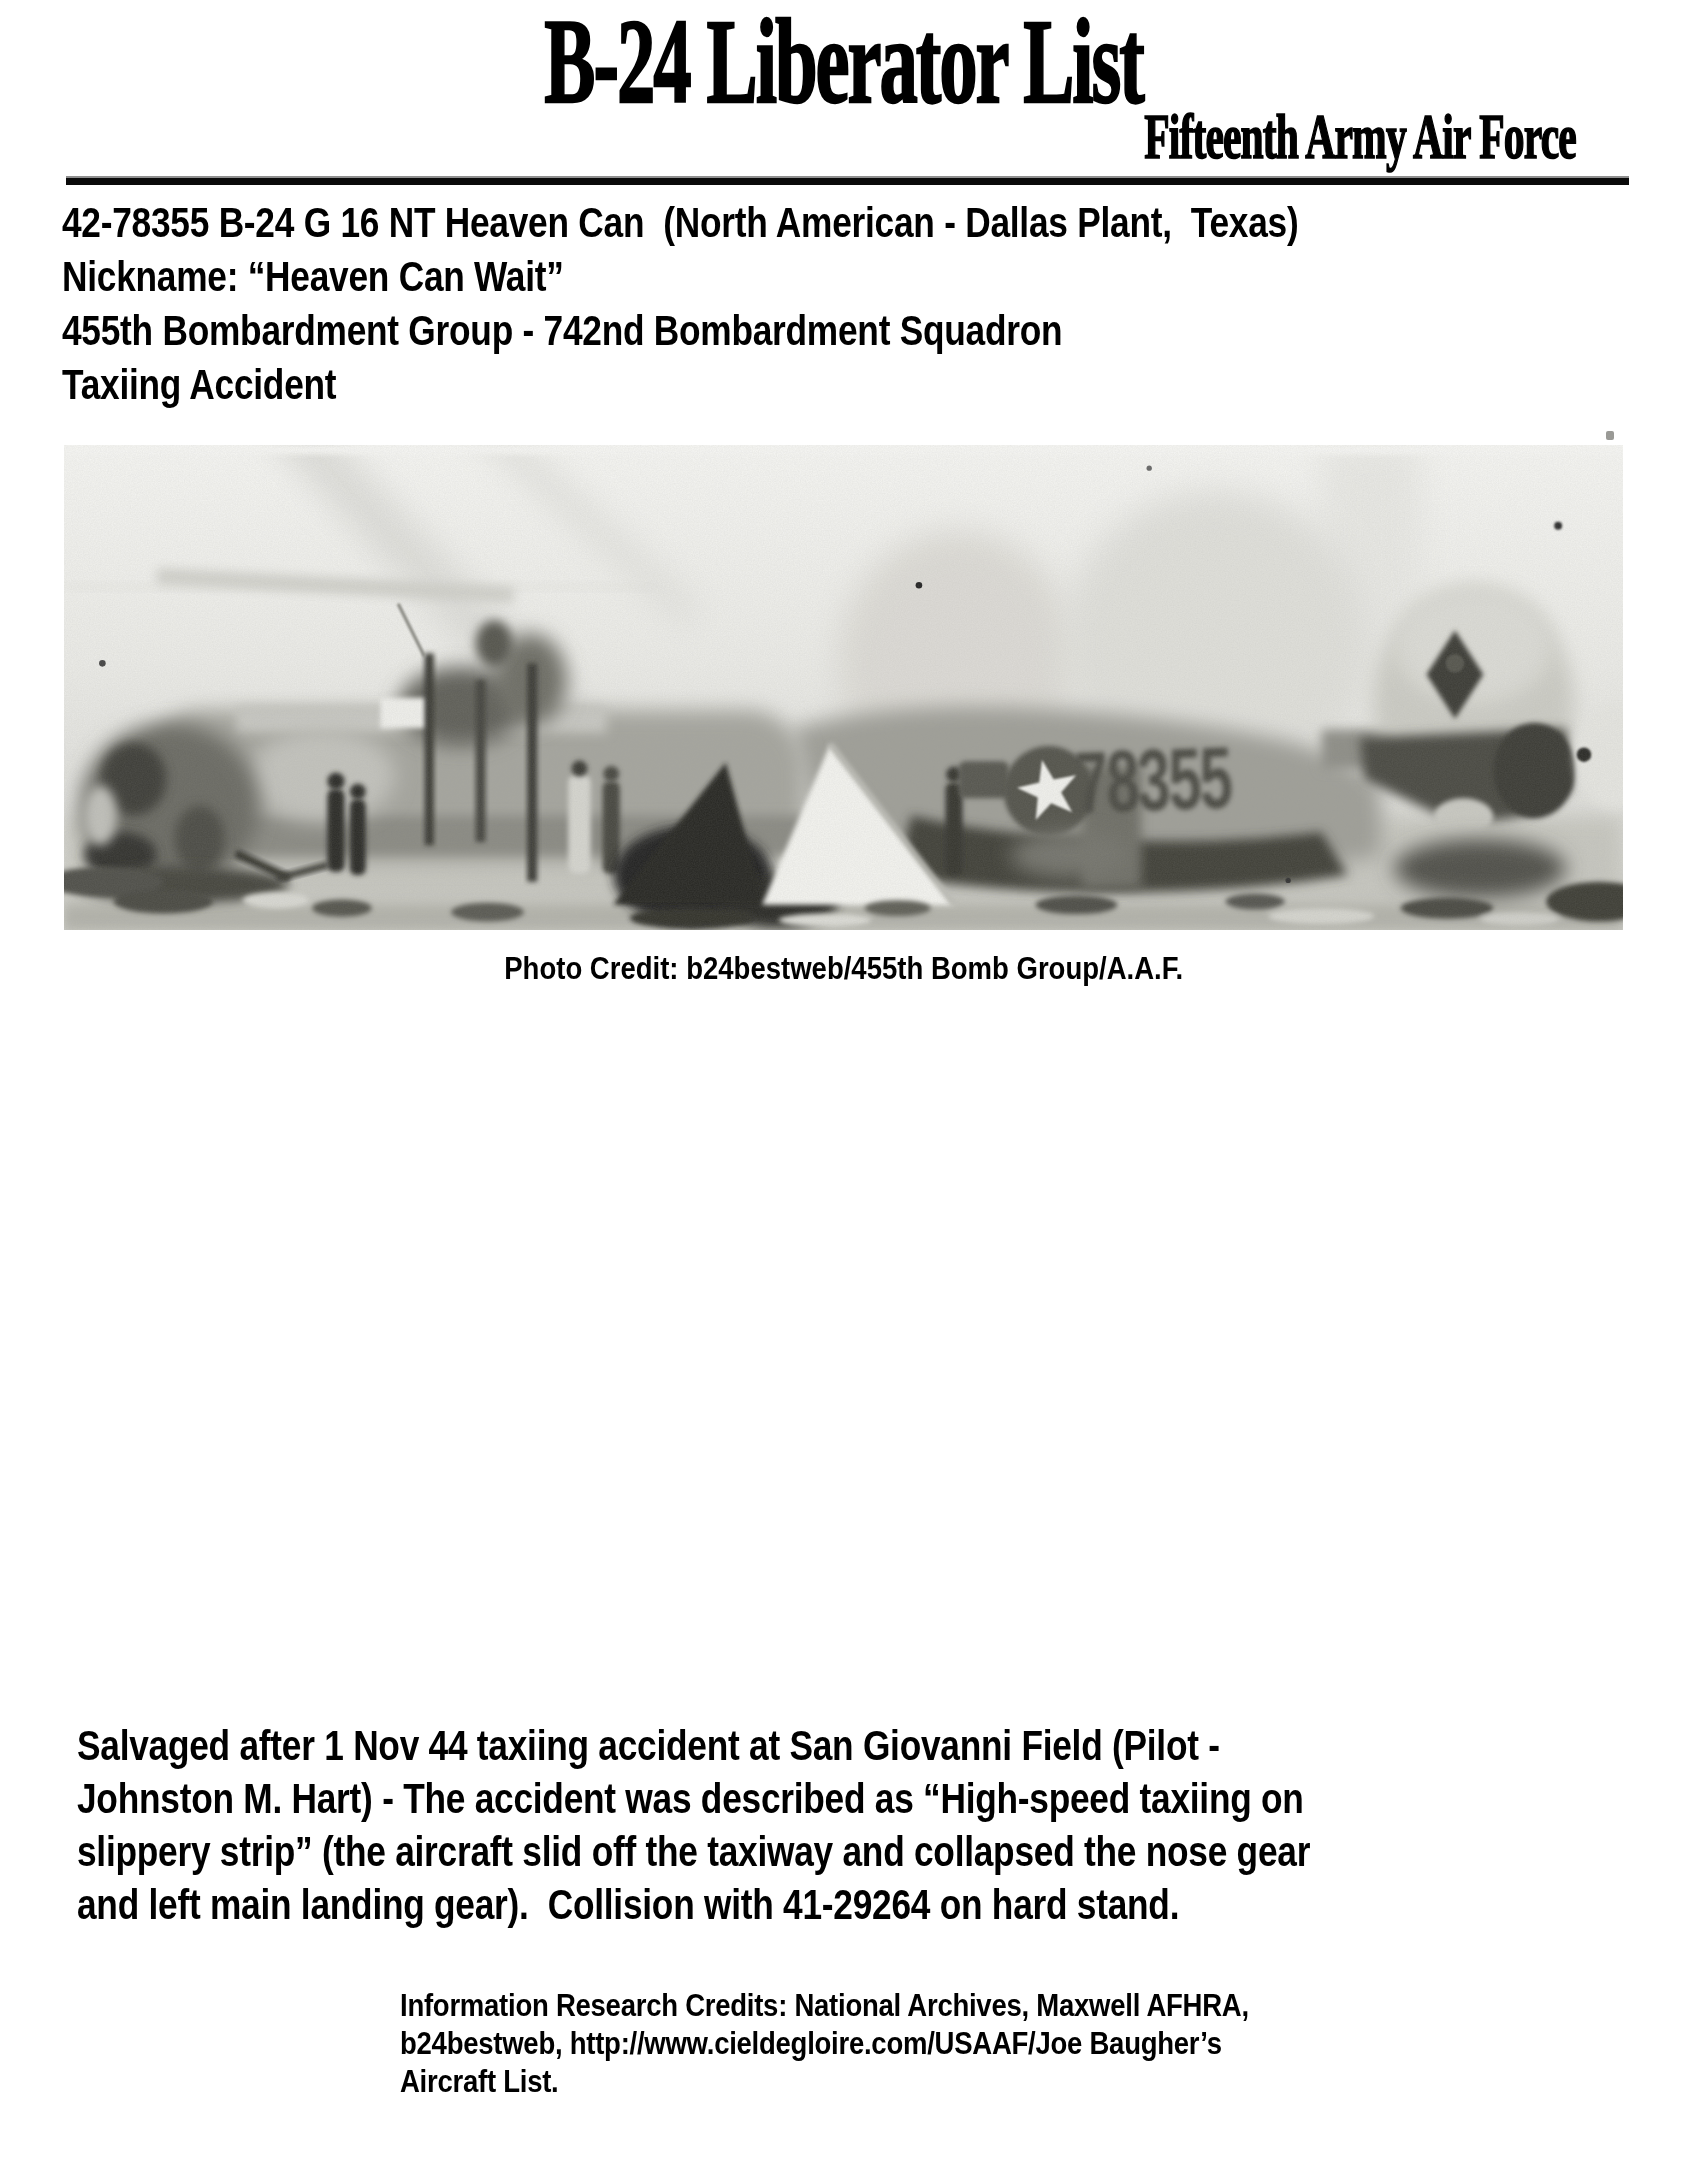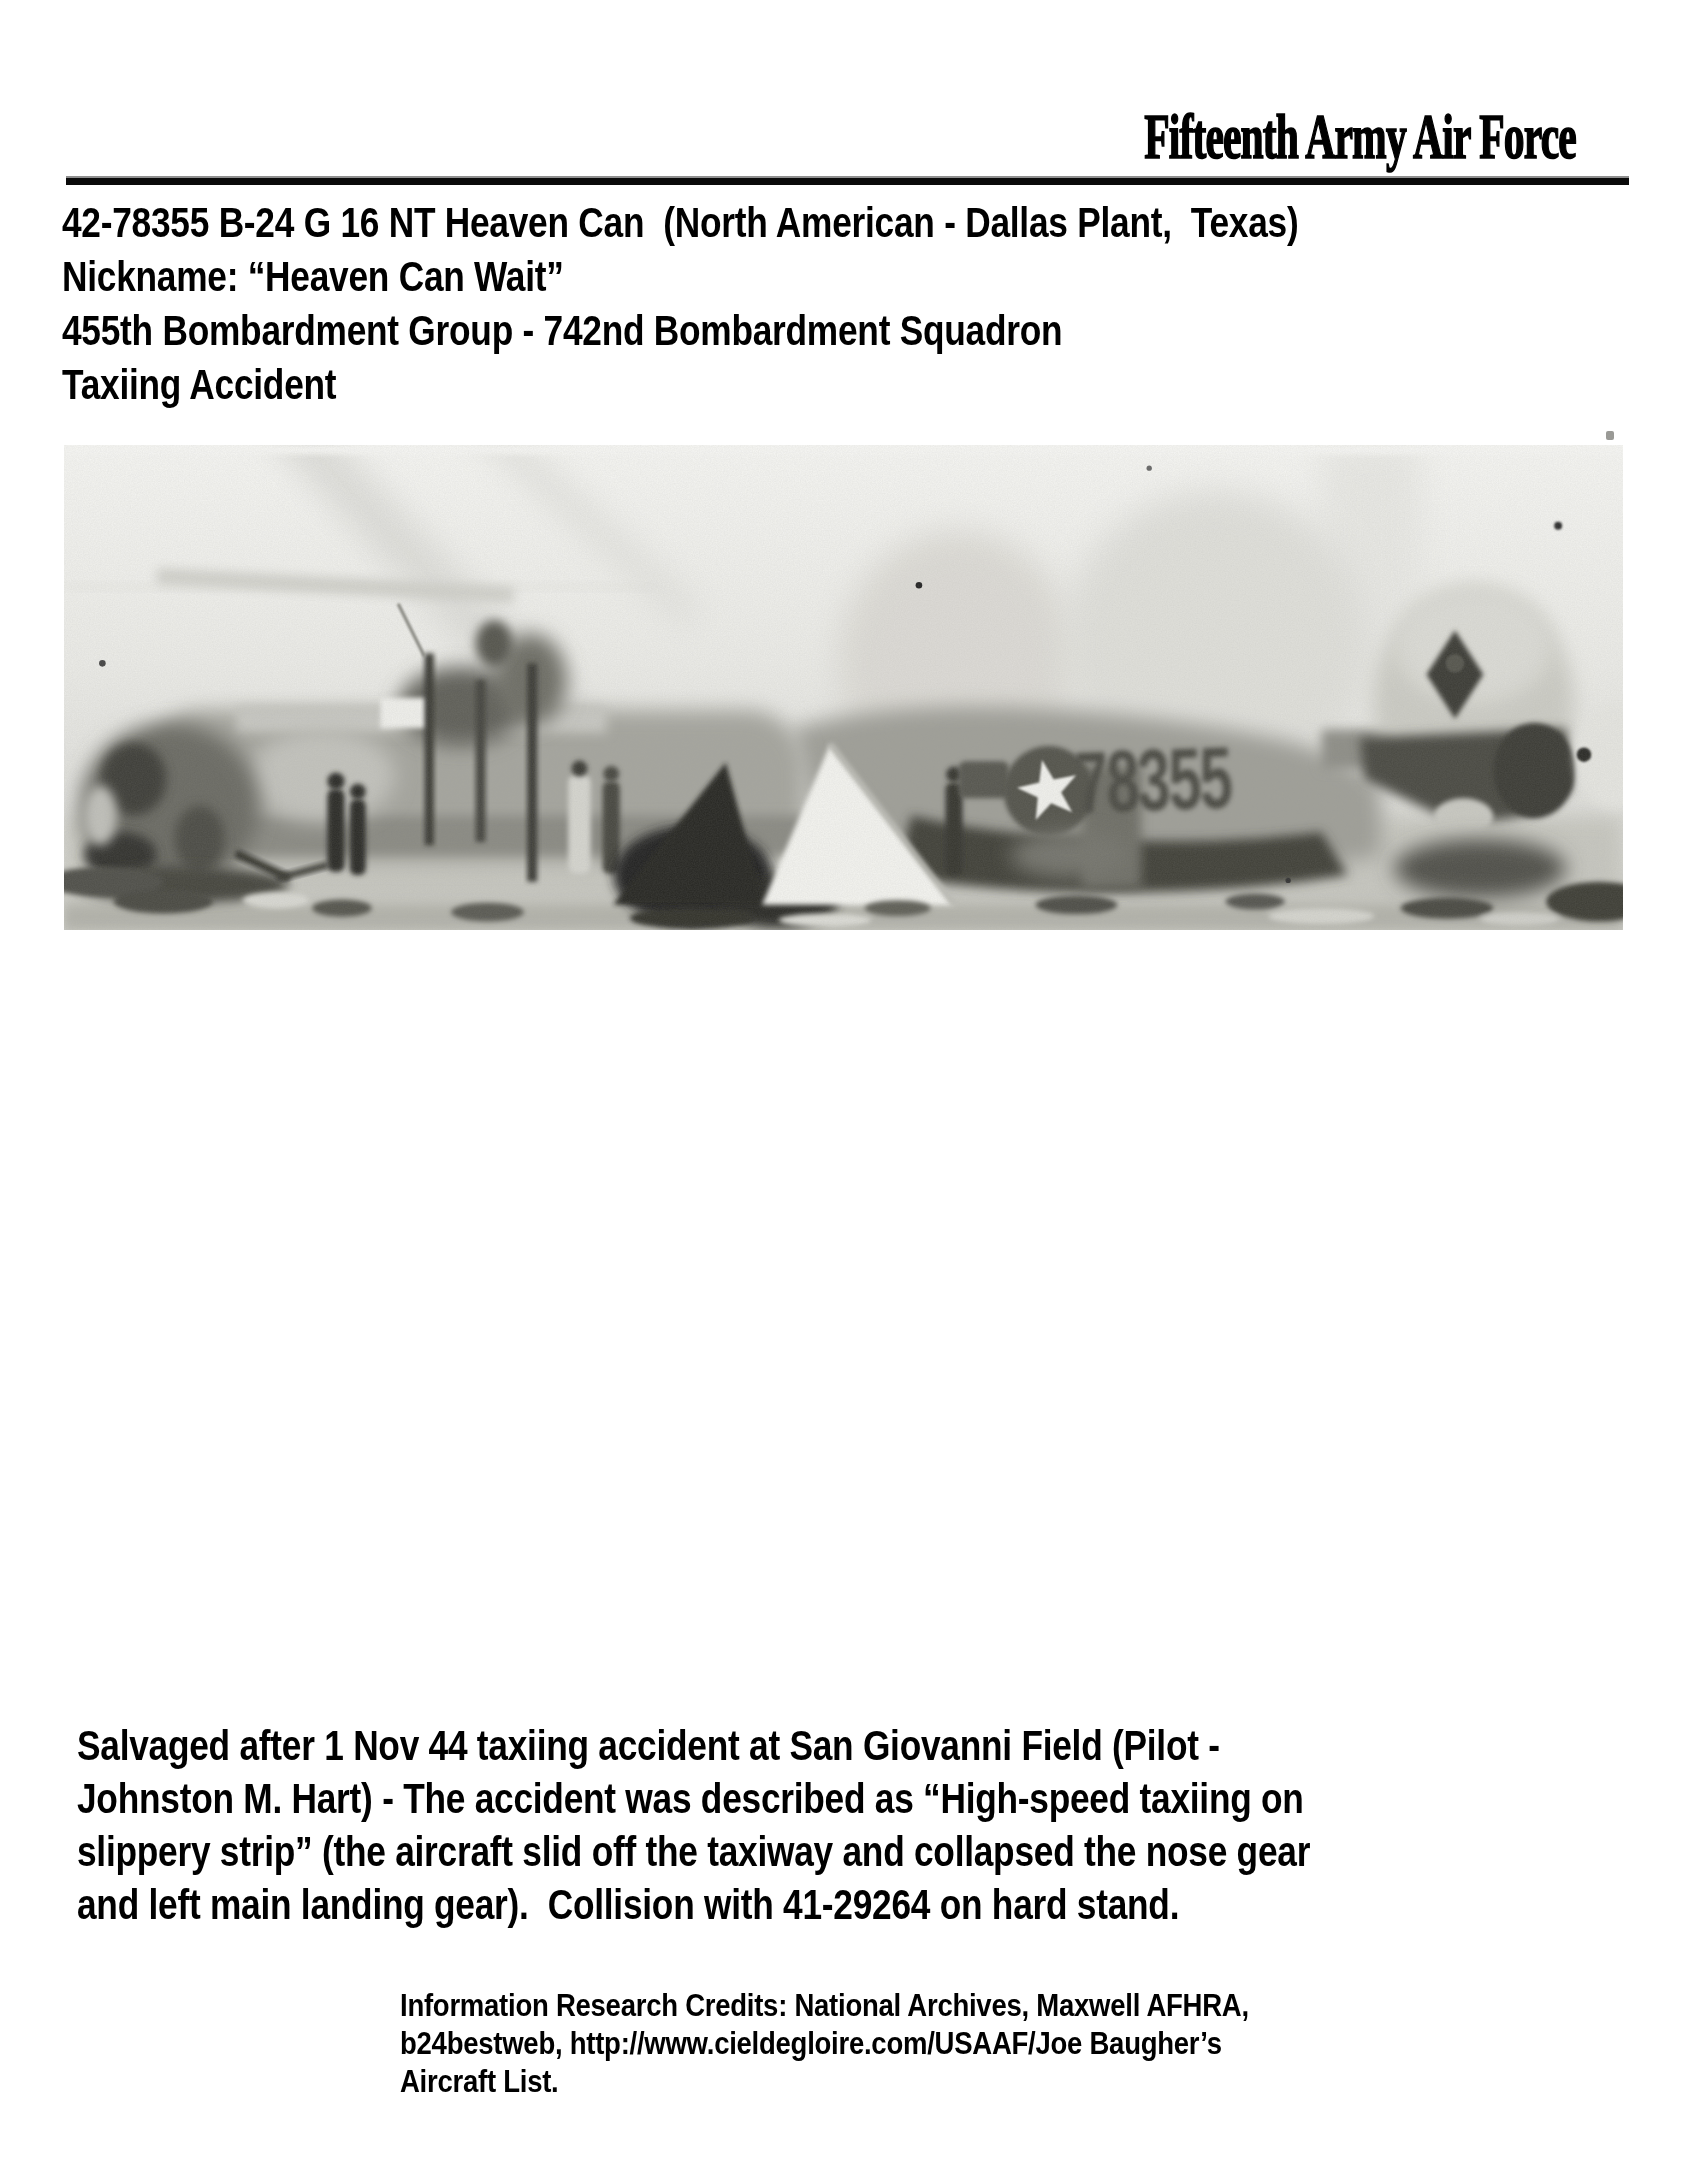--- a/index.html
+++ b/index.html
@@ -41,20 +41,23 @@
   .caption-wrap .t{display:inline-block;font-weight:bold;font-size:32px;line-height:1.2;
         transform:scaleX(0.86);white-space:pre;}
   .corner-speck{position:absolute;left:1606px;top:431px;width:8px;height:9.3px;
         background:#9a9a96;border-radius:2px;}
 </style>
 </head>
 <body>
 
 <div class="page">
 
+  <div class="title-wrap">
+    <span class="t">B-24 Liberator List</span>
+  </div>
   <div class="subtitle-wrap">
     <span class="t">Fifteenth Army Air Force</span>
   </div>
   <div class="rule"></div>
 
   <div class="info cond">
     <div>42-78355 B-24 G 16 NT Heaven Can  (North American - Dallas Plant,  Texas)</div>
     <div>Nickname: “Heaven Can Wait”</div>
     <div>455th Bombardment Group - 742nd Bombardment Squadron</div>
     <div>Taxiing Accident</div>
@@ -210,20 +213,23 @@
         <circle cx="1640" cy="35" r="4" fill="#666666"></circle>
         <circle cx="1850" cy="658" r="4" fill="#333333"></circle>
       </g>
 
       <rect x="0" y="0" width="2356" height="733" filter="url(#grain)" opacity="0.8"></rect>
     </svg>
   </div>
 
   <div class="corner-speck"></div>
 
+  <div class="caption-wrap">
+    <span class="t">Photo Credit: b24bestweb/455th Bomb Group/A.A.F.</span>
+  </div>
 
   <div class="narrative cond">
     <div>Salvaged after 1 Nov 44 taxiing accident at San Giovanni Field (Pilot -</div>
     <div>Johnston M. Hart) - The accident was described as “High-speed taxiing on</div>
     <div>slippery strip” (the aircraft slid off the taxiway and collapsed the nose gear</div>
     <div>and left main landing gear).  Collision with 41-29264 on hard stand.</div>
   </div>
 
   <div class="credits cond">
     <div>Information Research Credits: National Archives, Maxwell AFHRA,</div>

